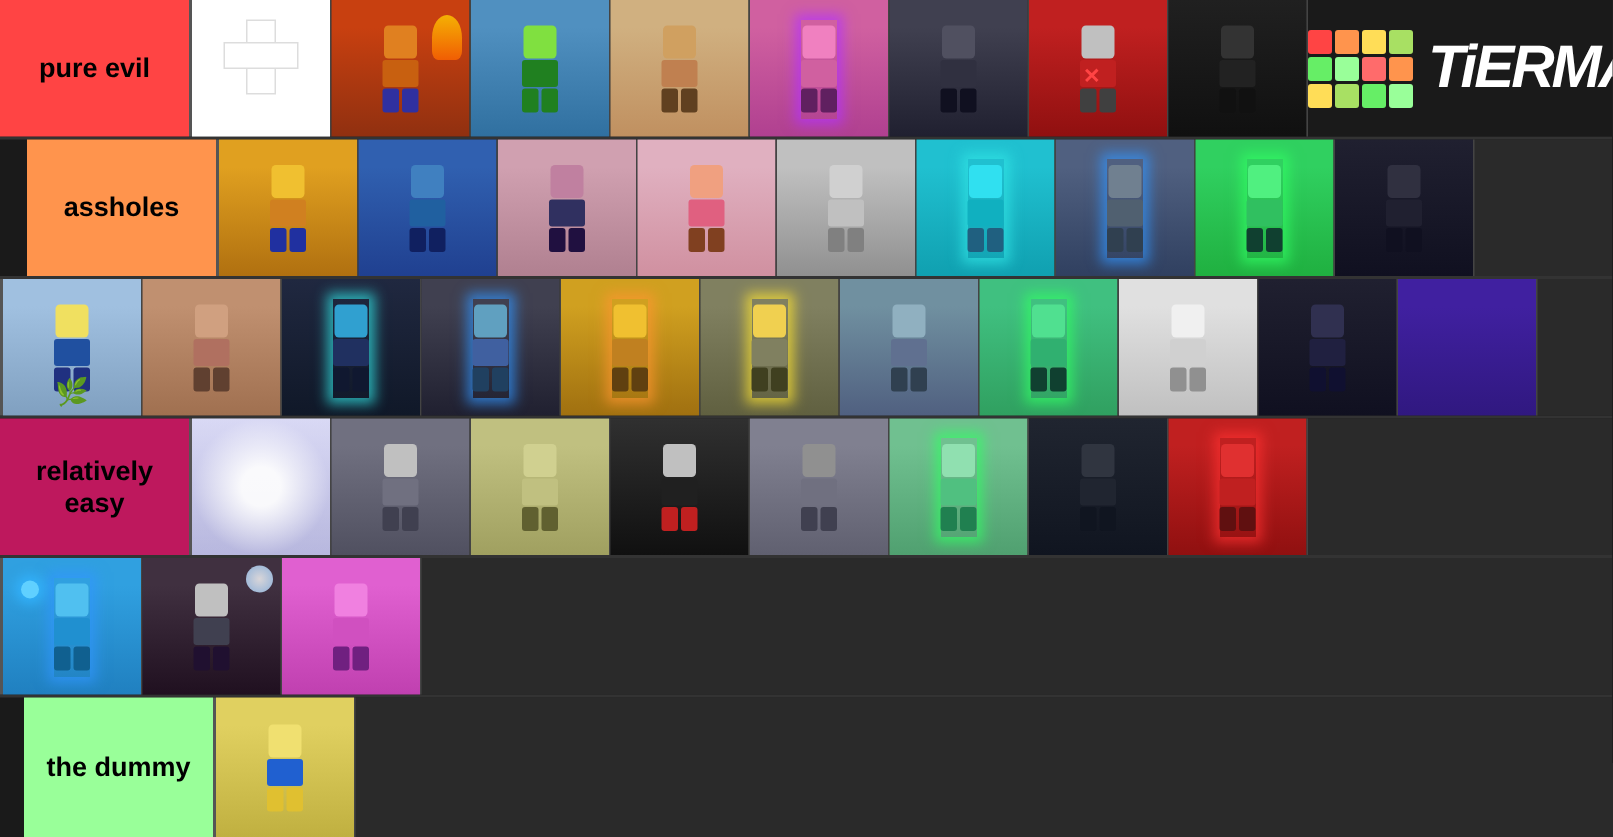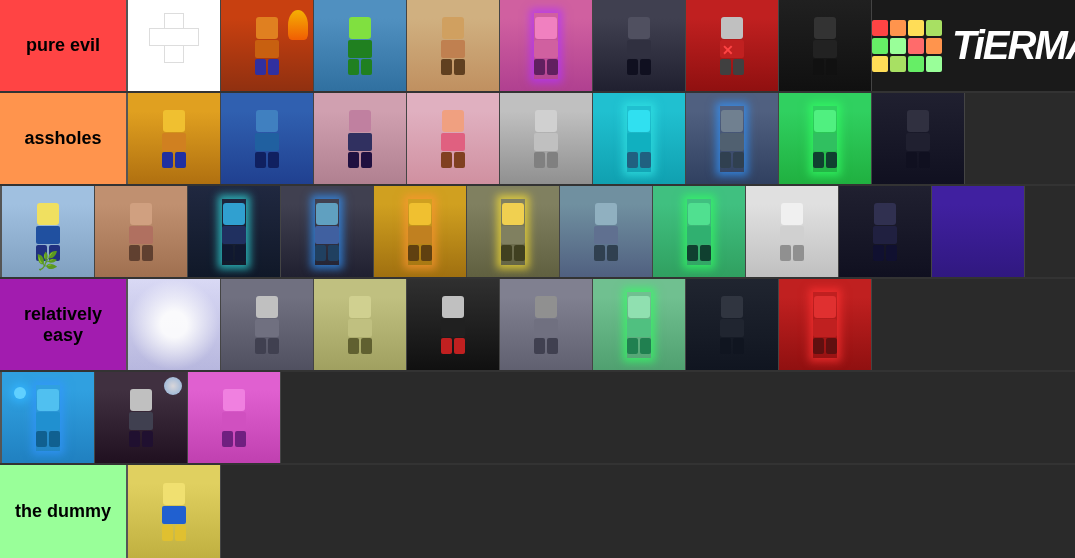--- a/index.html
+++ b/index.html
@@ -69,23 +69,23 @@
       height: 100%;
       display: flex;
       align-items: center;
       justify-content: center;
       position: relative;
       overflow: hidden;
     }
 
     
     .row-pure-evil { background: #ff4444; }
-    .row-assholes { background: #ff944d; }
+    .row-assholes { background: #ff944d; margin-left: 18px; }
     .row-a-bit-annoying { background: #ffdd57; }
-    .row-relatively-easy { background: #a21caf; }
+    .row-relatively-easy { background: #be185d; }
     .row-filler { background: #66ee66; }
     .row-the-dummy { background: #99ff99; }
 
     
     .char-figure {
       display: flex;
       flex-direction: column;
       align-items: center;
       gap: 1px;
       padding: 4px 0;
@@ -633,21 +633,21 @@
                 <div class="fig-leg" style="background:#702080;"></div>
                 <div class="fig-leg" style="background:#702080;"></div>
               </div>
           </div>
         </div>
       </div>
       <div class="tier-items-empty" style="flex:1;background:#2a2a2a;"></div>
     </div>
   </div>
 
-  <div class="tier-row" style="flex:1;min-height:93px;border-bottom:none;">
+  <div class="tier-row" style="flex:1;min-height:93px;border-bottom:none;padding-left:16px;">
     <div class="tier-label row-the-dummy" style="font-size:18px;font-weight:bold;min-width:126px;width:126px;display:flex;align-items:center;justify-content:center;text-align:center;">the dummy</div>
     <div class="tier-items">
       <div class="tier-item" style="background:linear-gradient(180deg,#e0d060 20%,#c0b040 100%);">
         <div class="thumb">
           <div class="char-figure">
             <div class="fig-head" style="background:#f0e070;"></div>
             <div class="fig-torso" style="background:#2060d0;"></div>
             <div class="fig-legs">
                 <div class="fig-leg" style="background:#e0c030;"></div>
                 <div class="fig-leg" style="background:#e0c030;"></div>

